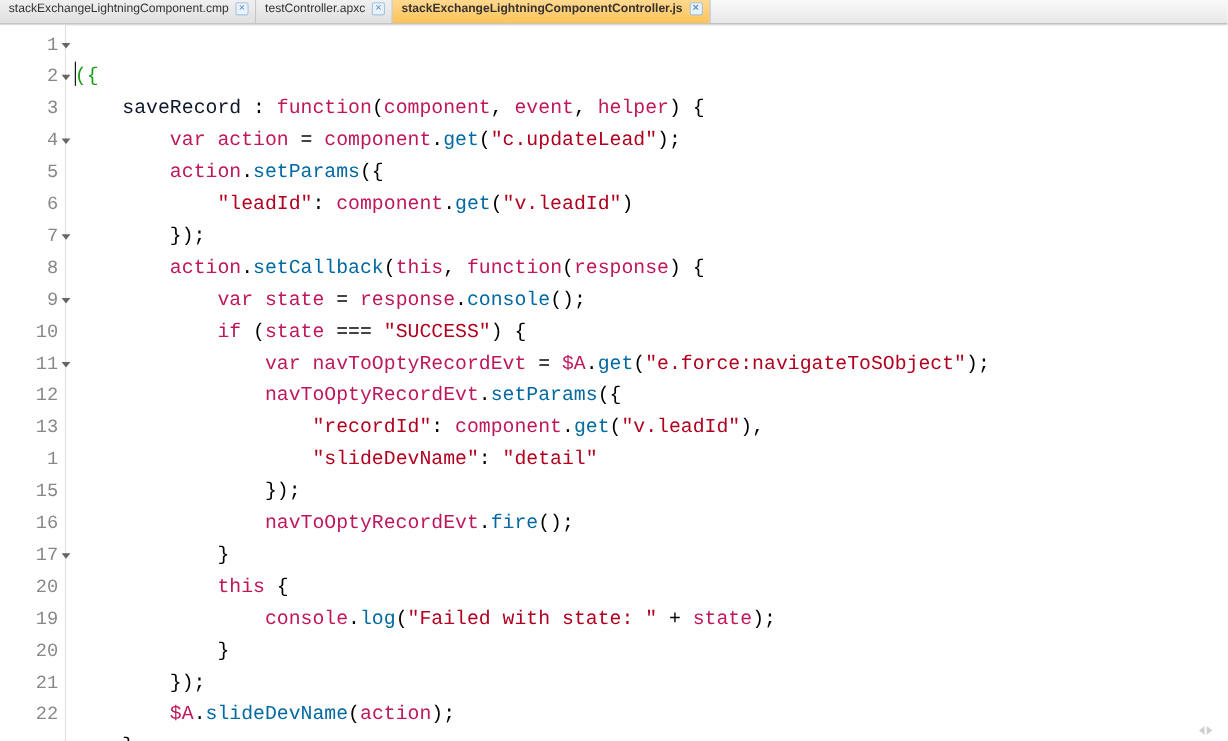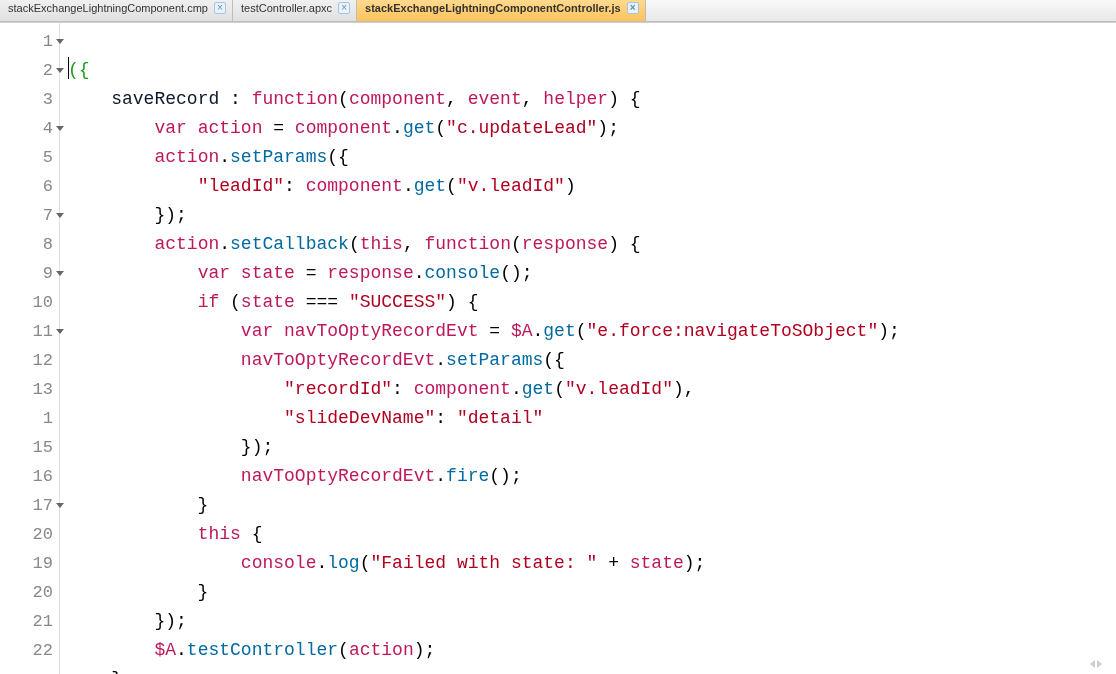--- a/index.html
+++ b/index.html
@@ -184,16 +184,16 @@
 <span>                </span><span class="tok-id">navToOptyRecordEvt</span><span>.</span><span class="tok-func">setParams</span><span>({</span>
 <span>                    </span><span class="tok-str">"recordId"</span><span>: </span><span class="tok-id">component</span><span>.</span><span class="tok-func">get</span><span>(</span><span class="tok-str">"v.leadId"</span><span>),</span>
 <span>                    </span><span class="tok-str">"slideDevName"</span><span>: </span><span class="tok-str">"detail"</span>
 <span>                });</span>
 <span>                </span><span class="tok-id">navToOptyRecordEvt</span><span>.</span><span class="tok-func">fire</span><span>();</span>
 <span>            }</span>
 <span>            </span><span class="tok-kw">this</span><span> {</span>
 <span>                </span><span class="tok-id">console</span><span>.</span><span class="tok-func">log</span><span>(</span><span class="tok-str">"Failed with state: "</span><span> + </span><span class="tok-id">state</span><span>);</span>
 <span>            }</span>
 <span>        });</span>
-<span>        </span><span class="tok-id">$A</span><span>.</span><span class="tok-func">testController</span><span>(</span><span class="tok-id">action</span><span>);</span>
+<span>        </span><span class="tok-id">$A</span><span>.</span><span class="tok-func">slideDevName</span><span>(</span><span class="tok-id">action</span><span>);</span>
 <span>    }</span></div>
   <div class="scroll-hint"></div>
 </div>
 
 </body></html>

